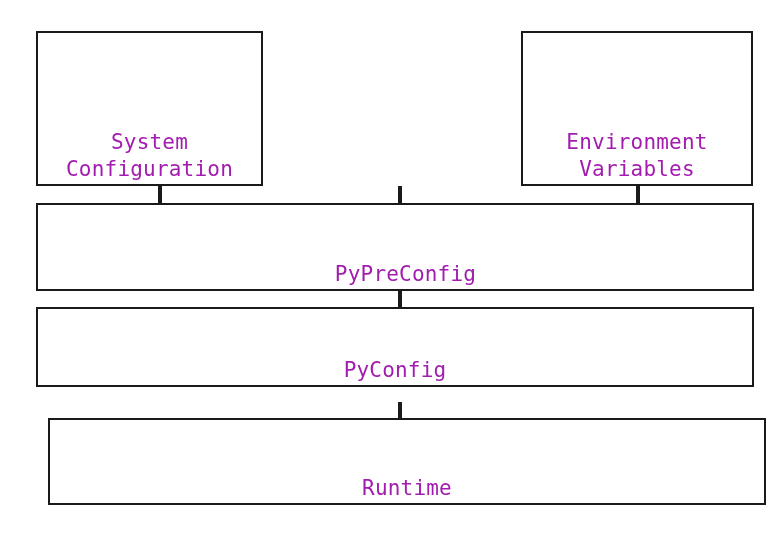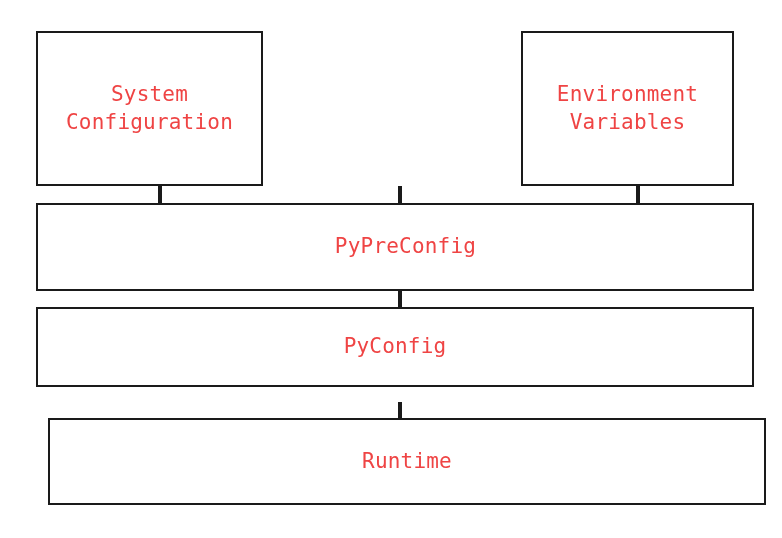--- a/index.html
+++ b/index.html
@@ -15,24 +15,24 @@
     overflow: hidden;
     font-family: "DejaVu Sans Mono", "Liberation Mono", monospace;
   }
 
   .node {
     position: absolute;
     box-sizing: border-box;
     background: #ffffff;
     border: 2px solid #1a1a1a;
     display: flex;
-    align-items: center;
+    align-items: flex-end;
     justify-content: center;
     text-align: center;
-    color: #ef4444;
+    color: #a21caf;
     line-height: 1.32;
     white-space: pre-line;
   }
 
   
   .src-box {
     font-size: 21px;
     letter-spacing: 0.2px;
   }
 
@@ -72,21 +72,21 @@
 <body>
 
 <div id="canvas">
 
   <div class="node src-box" style="left:36px; top:31px; width:227px; height:155px;">
     <span class="node-label">System
 Configuration</span>
   </div>
 
 
-  <div class="node src-box" style="left:521px; top:31px; width:213px; height:155px;">
+  <div class="node src-box" style="left:521px; top:31px; width:232px; height:155px;">
     <span class="node-label">Environment
 Variables</span>
   </div>
 
   <div class="arrow" style="left:158px; top:186px; width:4px; height:45px;">
     <div class="shaft" style="height:32px;"></div>
     <div class="head" style="top:30px;"></div>
   </div>
 
   <div class="arrow" style="left:398px; top:186px; width:4px; height:45px;">

